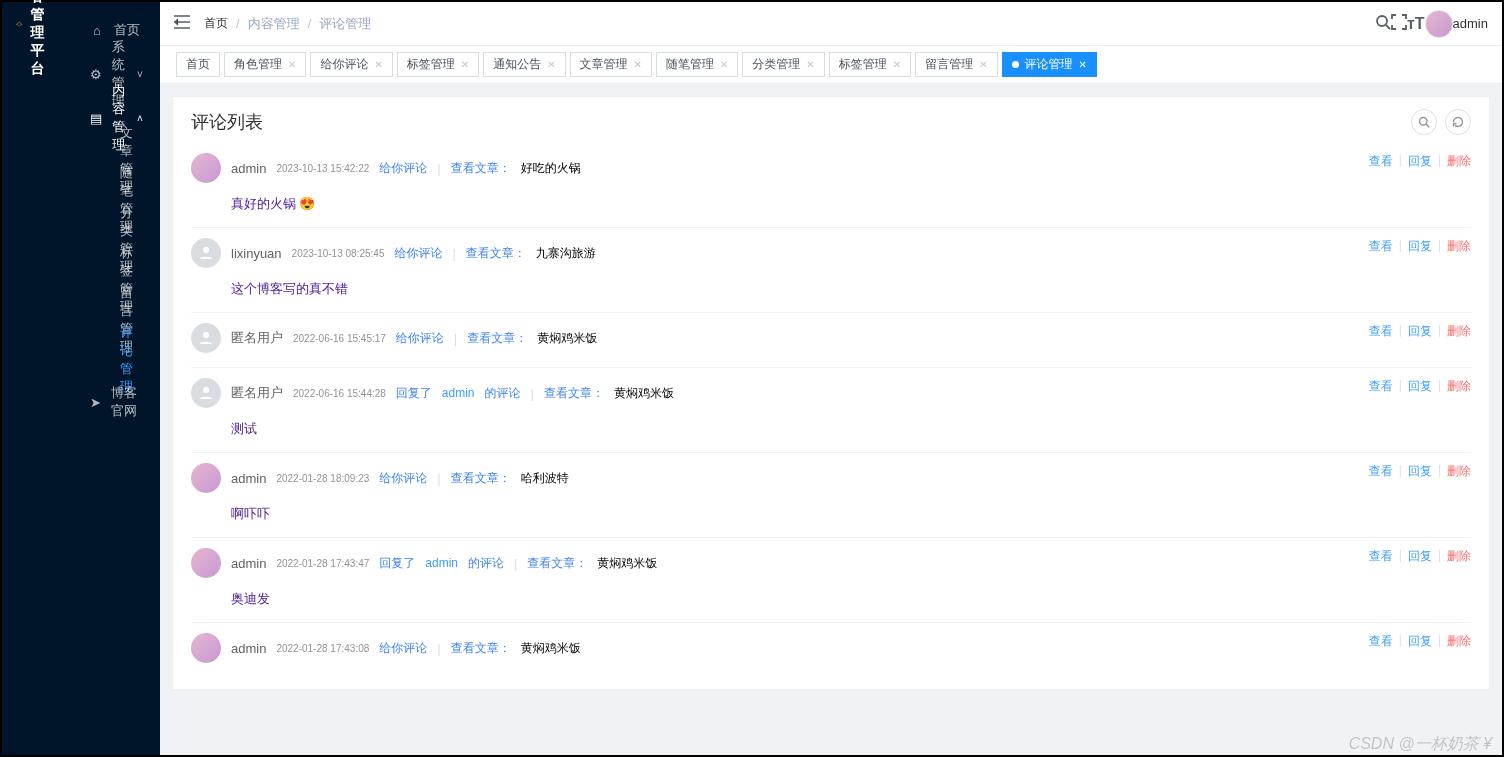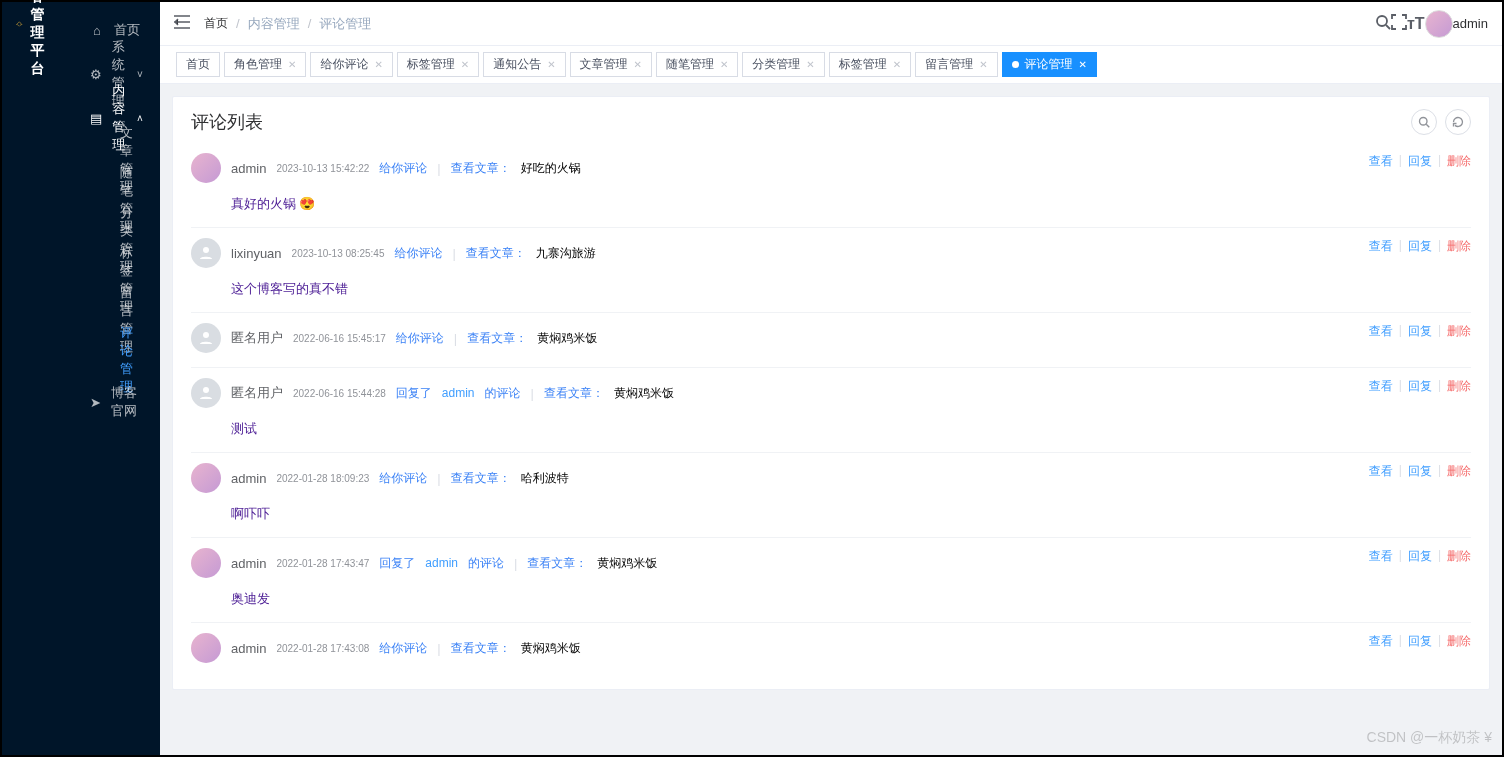--- a/index.html
+++ b/index.html
@@ -62,21 +62,21 @@
   .c-body { margin:12px 0 0 40px; font-size:13px; color:#4c1d95; }
   .c-actions { position:absolute; right:0; top:10px; display:flex; gap:6px; font-size:12px;}
   .c-actions a { cursor:pointer;}
   .a-view, .a-reply { color:#409eff; }
   .a-del { color:#f56c6c;}
   .a-sep { color:#dcdfe6;}
 
   
   .pager { display:flex; align-items:center; justify-content:flex-end; gap:10px; padding:14px 0; font-size:13px; color:#606266;}
 
-  .watermark { position:absolute; right:10px; bottom:8px; font-size:14px; color:rgba(0,0,0,.2); pointer-events:none; }
+  .watermark { position:absolute; right:10px; bottom:0; font-size:16px; color:rgba(0,0,0,.2); pointer-events:none; font-style:italic;}
 </style>
 </head>
 <body>
 
 <div class="app">
 
   <aside class="sidebar">
     <div class="brand">
       <svg viewBox="0 0 24 24" fill="none" stroke="#e8b339" stroke-width="2">
           <path d="M2 14c4-6 8-6 10-10 2 4 6 4 10 10-4 0-6 2-10 6-4-4-6-6-10-6z"></path>

